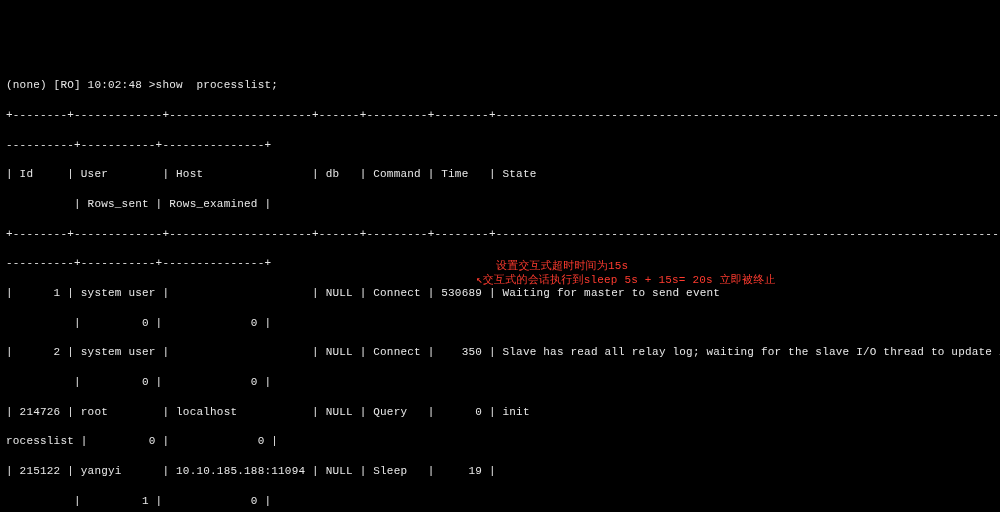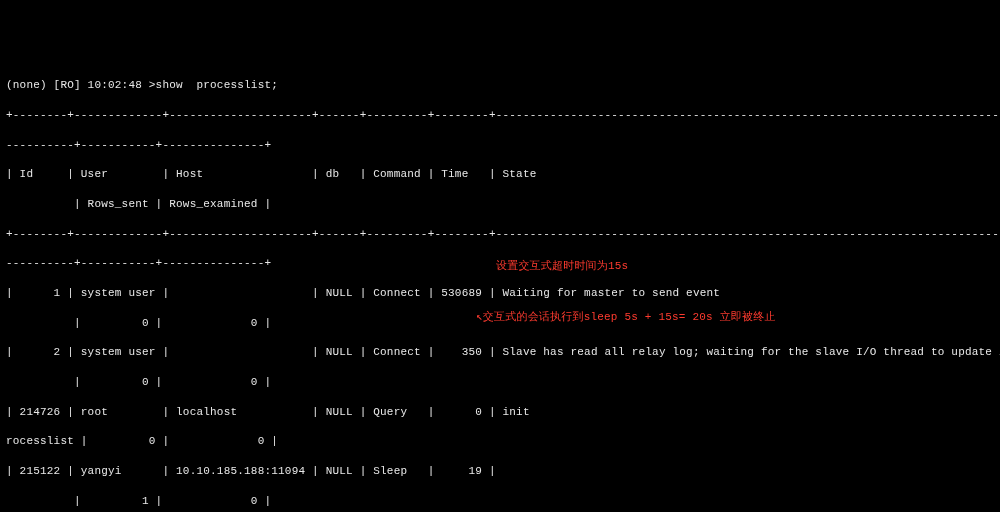--- a/index.html
+++ b/index.html
@@ -15,21 +15,21 @@
     overflow: hidden;
     padding: 4px 6px;
     letter-spacing: 0.2px;
   }
   .line { display: block; }
   .ann {
     color: #ff3b2f;
     position: absolute;
   }
   .ann1 { left: 490px; top: 196px; }
-  .ann2 { left: 470px; top: 210px; margin-top: 37px; }
+  .ann2 { left: 470px; top: 210px; }
   .arrow { color: #ff3b2f; }
   .wrap { position: relative; width: 1000px; height: 512px; }
 </style>
 </head>
 <body>
 
 
 
 <div class="wrap">
 <span class="line">(none) [RO] 10:02:48 &gt;show  processlist;</span>

